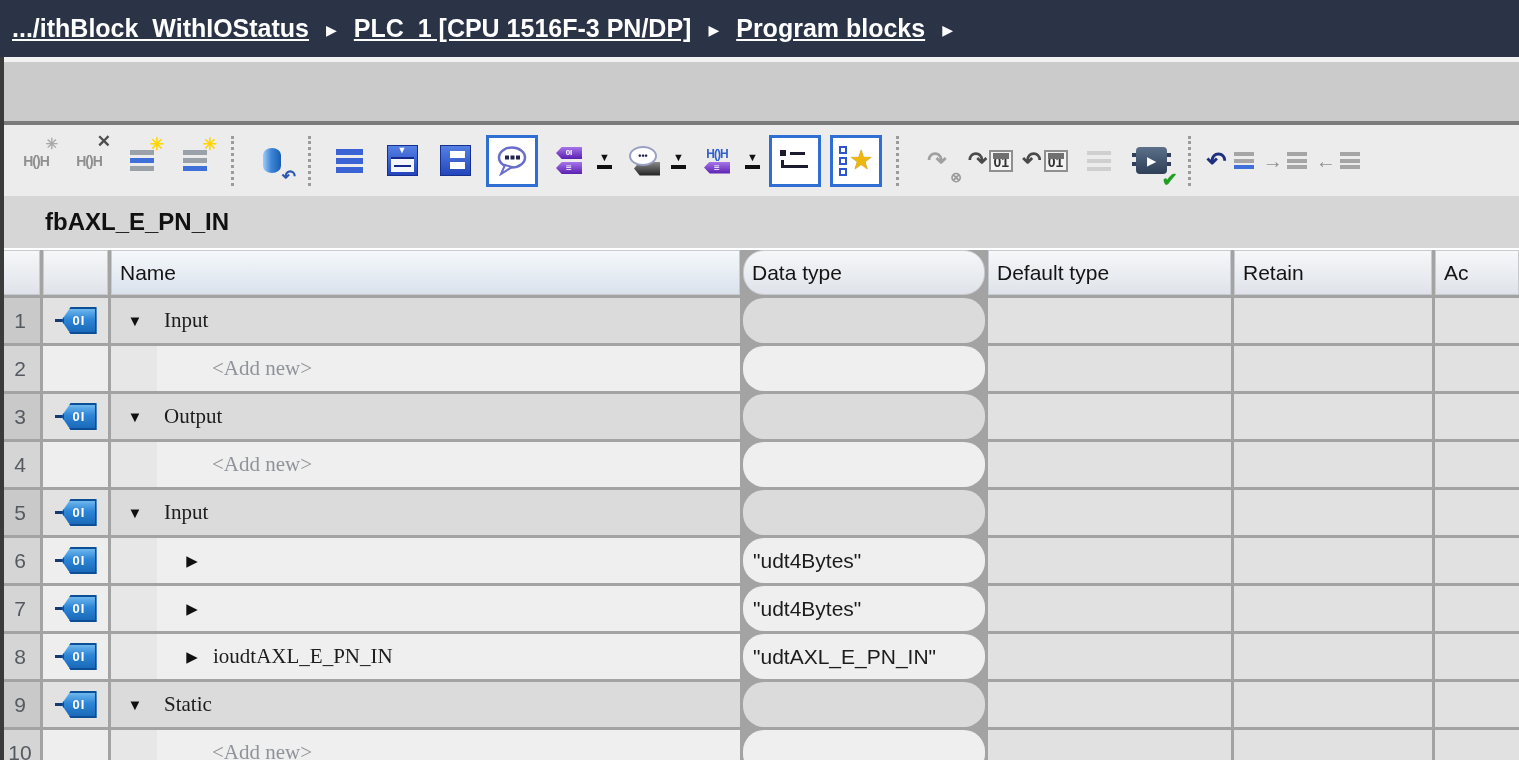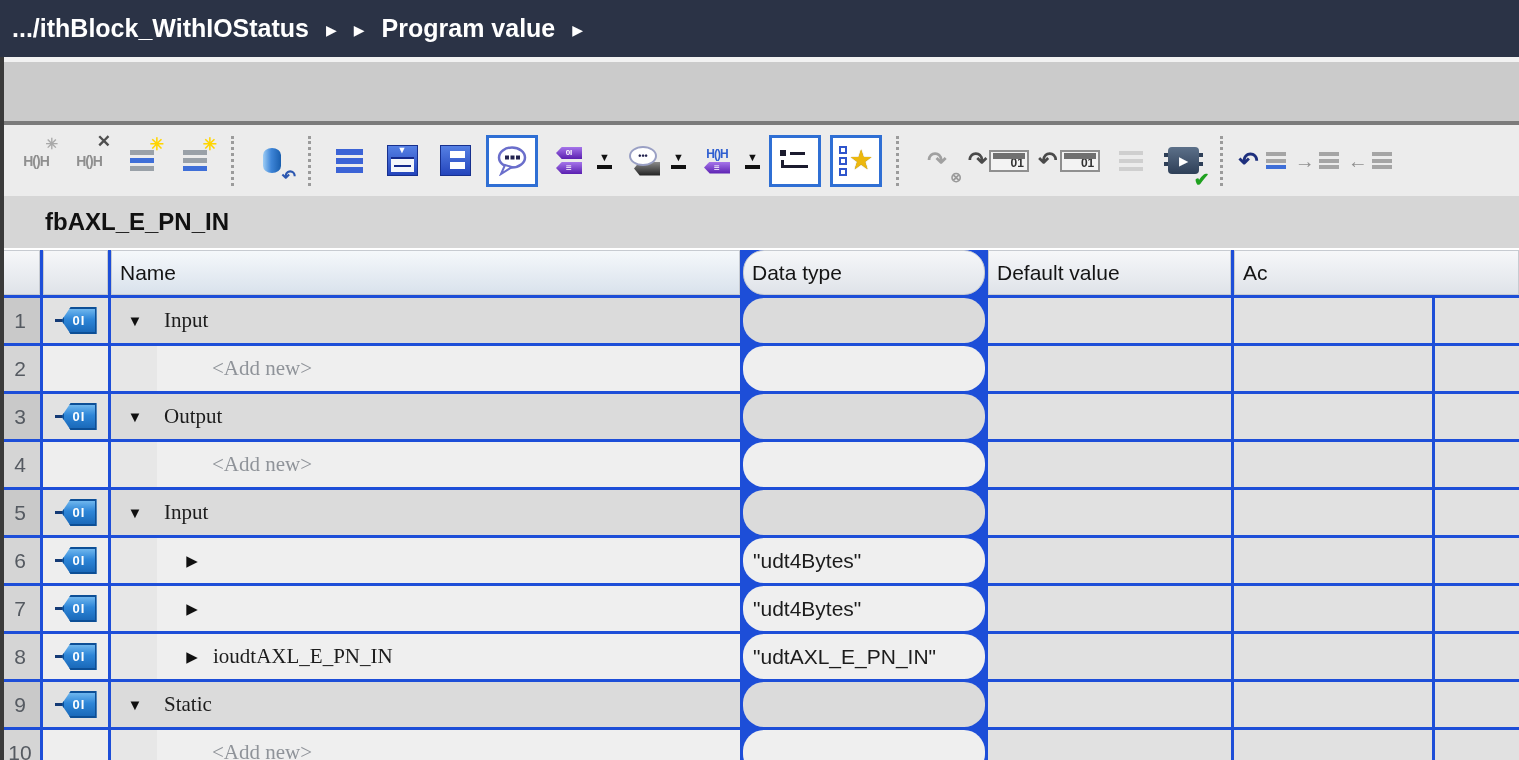--- a/index.html
+++ b/index.html
@@ -5,21 +5,21 @@
   html,body{margin:0;padding:0;}
   body{
     width:1519px;height:760px;overflow:hidden;position:relative;
     background:#e9e9e9;font-family:"Liberation Sans",sans-serif;
     -webkit-font-smoothing:antialiased;
   }
   
   .crumbbar{position:absolute;top:0;left:0;width:1519px;height:57px;background:#2b3346;
     display:flex;align-items:center;gap:17px;padding-left:12px;box-sizing:border-box;
     color:#fff;font-weight:bold;font-size:25px;white-space:nowrap;overflow:hidden;}
-  .crumb{cursor:default;}
+  .crumb{cursor:default;text-decoration:underline;}
   .crumb-arrow{font-size:14px;font-weight:normal;transform:translateY(1px);}
   .strip-light{position:absolute;top:57px;left:0;width:1519px;height:5px;background:#f2f2f2;}
   .grey-panel{position:absolute;top:62px;left:0;width:1519px;height:59px;background:#cbcbcb;}
   .tb-divider{position:absolute;top:121px;left:0;width:1519px;height:4px;background:#7b7b7b;}
   .left-edge{position:absolute;top:57px;left:0;width:4px;height:703px;background:#3a3a3a;z-index:40;}
 
   
   .toolbar{position:absolute;top:125px;left:0;width:1519px;height:71px;background:#ececec;
     display:flex;align-items:center;gap:9px;padding-left:14px;box-sizing:border-box;overflow:hidden;}
   .ticon{height:54px;min-width:44px;display:flex;align-items:center;justify-content:center;position:relative;flex:0 0 auto;}
@@ -62,38 +62,38 @@
   .bubble-sm{width:24px;height:16px;border:2px solid #9aa0c4;background:#fff;border-radius:50%;display:flex;align-items:center;justify-content:center;
     font-size:9px;letter-spacing:0;color:#23234f;position:relative;z-index:1;font-weight:bold;}
   .vstack{display:flex;flex-direction:column;align-items:center;}
   .dlbtn{display:flex;flex-direction:column;align-items:center;justify-content:center;height:54px;margin-left:-3px;flex:0 0 auto;}
   .dlbtn .dla{font-size:11px;color:#111;line-height:1;}
   .dlbtn .dlbar{width:15px;height:4px;background:#111;margin-top:2px;}
   .curve{font-size:23px;color:#a0a0a0;font-weight:bold;line-height:1;}
   .curve-dark{color:#4a4a4a;margin-right:2px;}
   .curve-navy{color:#1d2f7d;font-size:24px;font-weight:bold;line-height:1;margin-right:3px;}
   .flop{width:20px;height:18px;background:#f3f3f3;border:2px solid #8f8f8f;position:relative;display:flex;align-items:flex-end;justify-content:center;
-    font-size:12px;color:#333;font-weight:bold;padding-left:16px;}
+    font-size:14px;color:#333;font-weight:bold;}
   .flop:before{content:"";position:absolute;top:1px;left:2px;right:2px;height:6px;background:#707070;}
   .greybars{width:24px;height:20px;background:linear-gradient(180deg,#cfcfcf 0 4px,rgba(0,0,0,0) 4px 8px,#cfcfcf 8px 12px,rgba(0,0,0,0) 12px 16px,#cfcfcf 16px 20px);}
   .minibars{width:20px;height:17px;background:linear-gradient(180deg,#a5a5a5 0 4px,rgba(0,0,0,0) 4px 7px,#a5a5a5 7px 11px,rgba(0,0,0,0) 11px 13px,#a5a5a5 13px 17px);margin-left:4px;}
   .minibars.mb-blue{background:linear-gradient(180deg,#a5a5a5 0 4px,rgba(0,0,0,0) 4px 7px,#a5a5a5 7px 11px,rgba(0,0,0,0) 11px 13px,#3f6fd8 13px 17px);}
   .arrowtxt{font-size:20px;font-weight:bold;color:#8f8f8f;line-height:1;}
   .compile{width:31px;height:27px;border-radius:4px;background:linear-gradient(#5c7089,#2e3f57);display:flex;align-items:center;justify-content:center;position:relative;}
   .compile:before{content:"";position:absolute;left:-4px;top:6px;width:4px;height:4px;background:#2e3f57;box-shadow:0 9px 0 #2e3f57;}
   .compile:after{content:"";position:absolute;right:-4px;top:6px;width:4px;height:4px;background:#2e3f57;box-shadow:0 9px 0 #2e3f57;}
   .compile .play{color:#fff;font-size:12px;line-height:1;}
 
   
   .titlebar{position:absolute;top:196px;left:0;width:1519px;height:52px;background:#d6d6d6;
     display:flex;align-items:center;padding-left:45px;box-sizing:border-box;
     font-size:24px;font-weight:bold;color:#111;}
 
   
-  .grid{position:absolute;top:248px;left:0;width:1519px;height:512px;background:#1d4ed8;overflow:hidden;border-top:2px solid #fff;box-sizing:border-box;}
+  .grid{position:absolute;top:248px;left:0;width:1519px;height:512px;background:#a3a3a3;overflow:hidden;border-top:2px solid #fff;box-sizing:border-box;}
   .thead,.trow{display:flex;height:45px;margin-bottom:3px;}
   .cell{box-sizing:border-box;display:flex;align-items:center;margin-right:3px;overflow:hidden;white-space:nowrap;}
   .c-num{width:40px;justify-content:center;color:#555a61;font-size:21px;}
   .c-icon{width:65px;justify-content:center;}
   .c-name{width:629px;}
   .c-dtype{width:242px;border-radius:21px;}
   .c-default{width:243px;}
   .c-retain{width:198px;}
   .c-acc{flex:1;margin-right:0;}
   .hcell{background:linear-gradient(#f6f7f9,#dfe3e9);border:1px solid #c7cbd1;color:#141414;font-size:21px;padding-left:8px;justify-content:flex-start;}
@@ -123,22 +123,23 @@
     box-shadow:inset 0 0 0 2px #0d4f96;
     display:flex;align-items:center;justify-content:center;
     color:#fff;font-weight:bold;font-size:13px;letter-spacing:1px;line-height:1;}
 </style>
 </head>
 <body>
 
 <div class="crumbbar">
   <span class="crumb">.../ithBlock_WithIOStatus</span>
   <span class="crumb-arrow">▶</span>
+  <span class="crumb">PLC_1 [CPU 1516F-3 PN/DP]</span>
   <span class="crumb-arrow">▶</span>
-  <span class="crumb">Program value</span>
+  <span class="crumb">Program blocks</span>
   <span class="crumb-arrow">▶</span>
 </div>
 
 <div class="strip-light"></div>
 <div class="grey-panel"></div>
 <div class="tb-divider"></div>
 <div class="left-edge"></div>
 
 <div class="toolbar">
   <div class="ticon">
@@ -277,21 +278,22 @@
 <div class="titlebar">
   <span>fbAXL_E_PN_IN</span>
 </div>
 
 <div class="grid">
   <div class="thead">
     <div class="cell c-num hcell"></div>
     <div class="cell c-icon hcell"></div>
     <div class="cell c-name hcell h-name">Name</div>
     <div class="cell c-dtype hcell">Data type</div>
-    <div class="cell c-default hcell">Default value</div>
+    <div class="cell c-default hcell">Default type</div>
+    <div class="cell c-retain hcell">Retain</div>
     <div class="cell c-acc hcell">Ac</div>
   </div>
   <div id="rows-host">
       <div class="trow section">
     <div class="cell c-num">1</div>
     <div class="cell c-icon">
       <span class="tagicon">
             <i class="stem"></i>
             <span class="tagbody">0I</span>
           </span>

